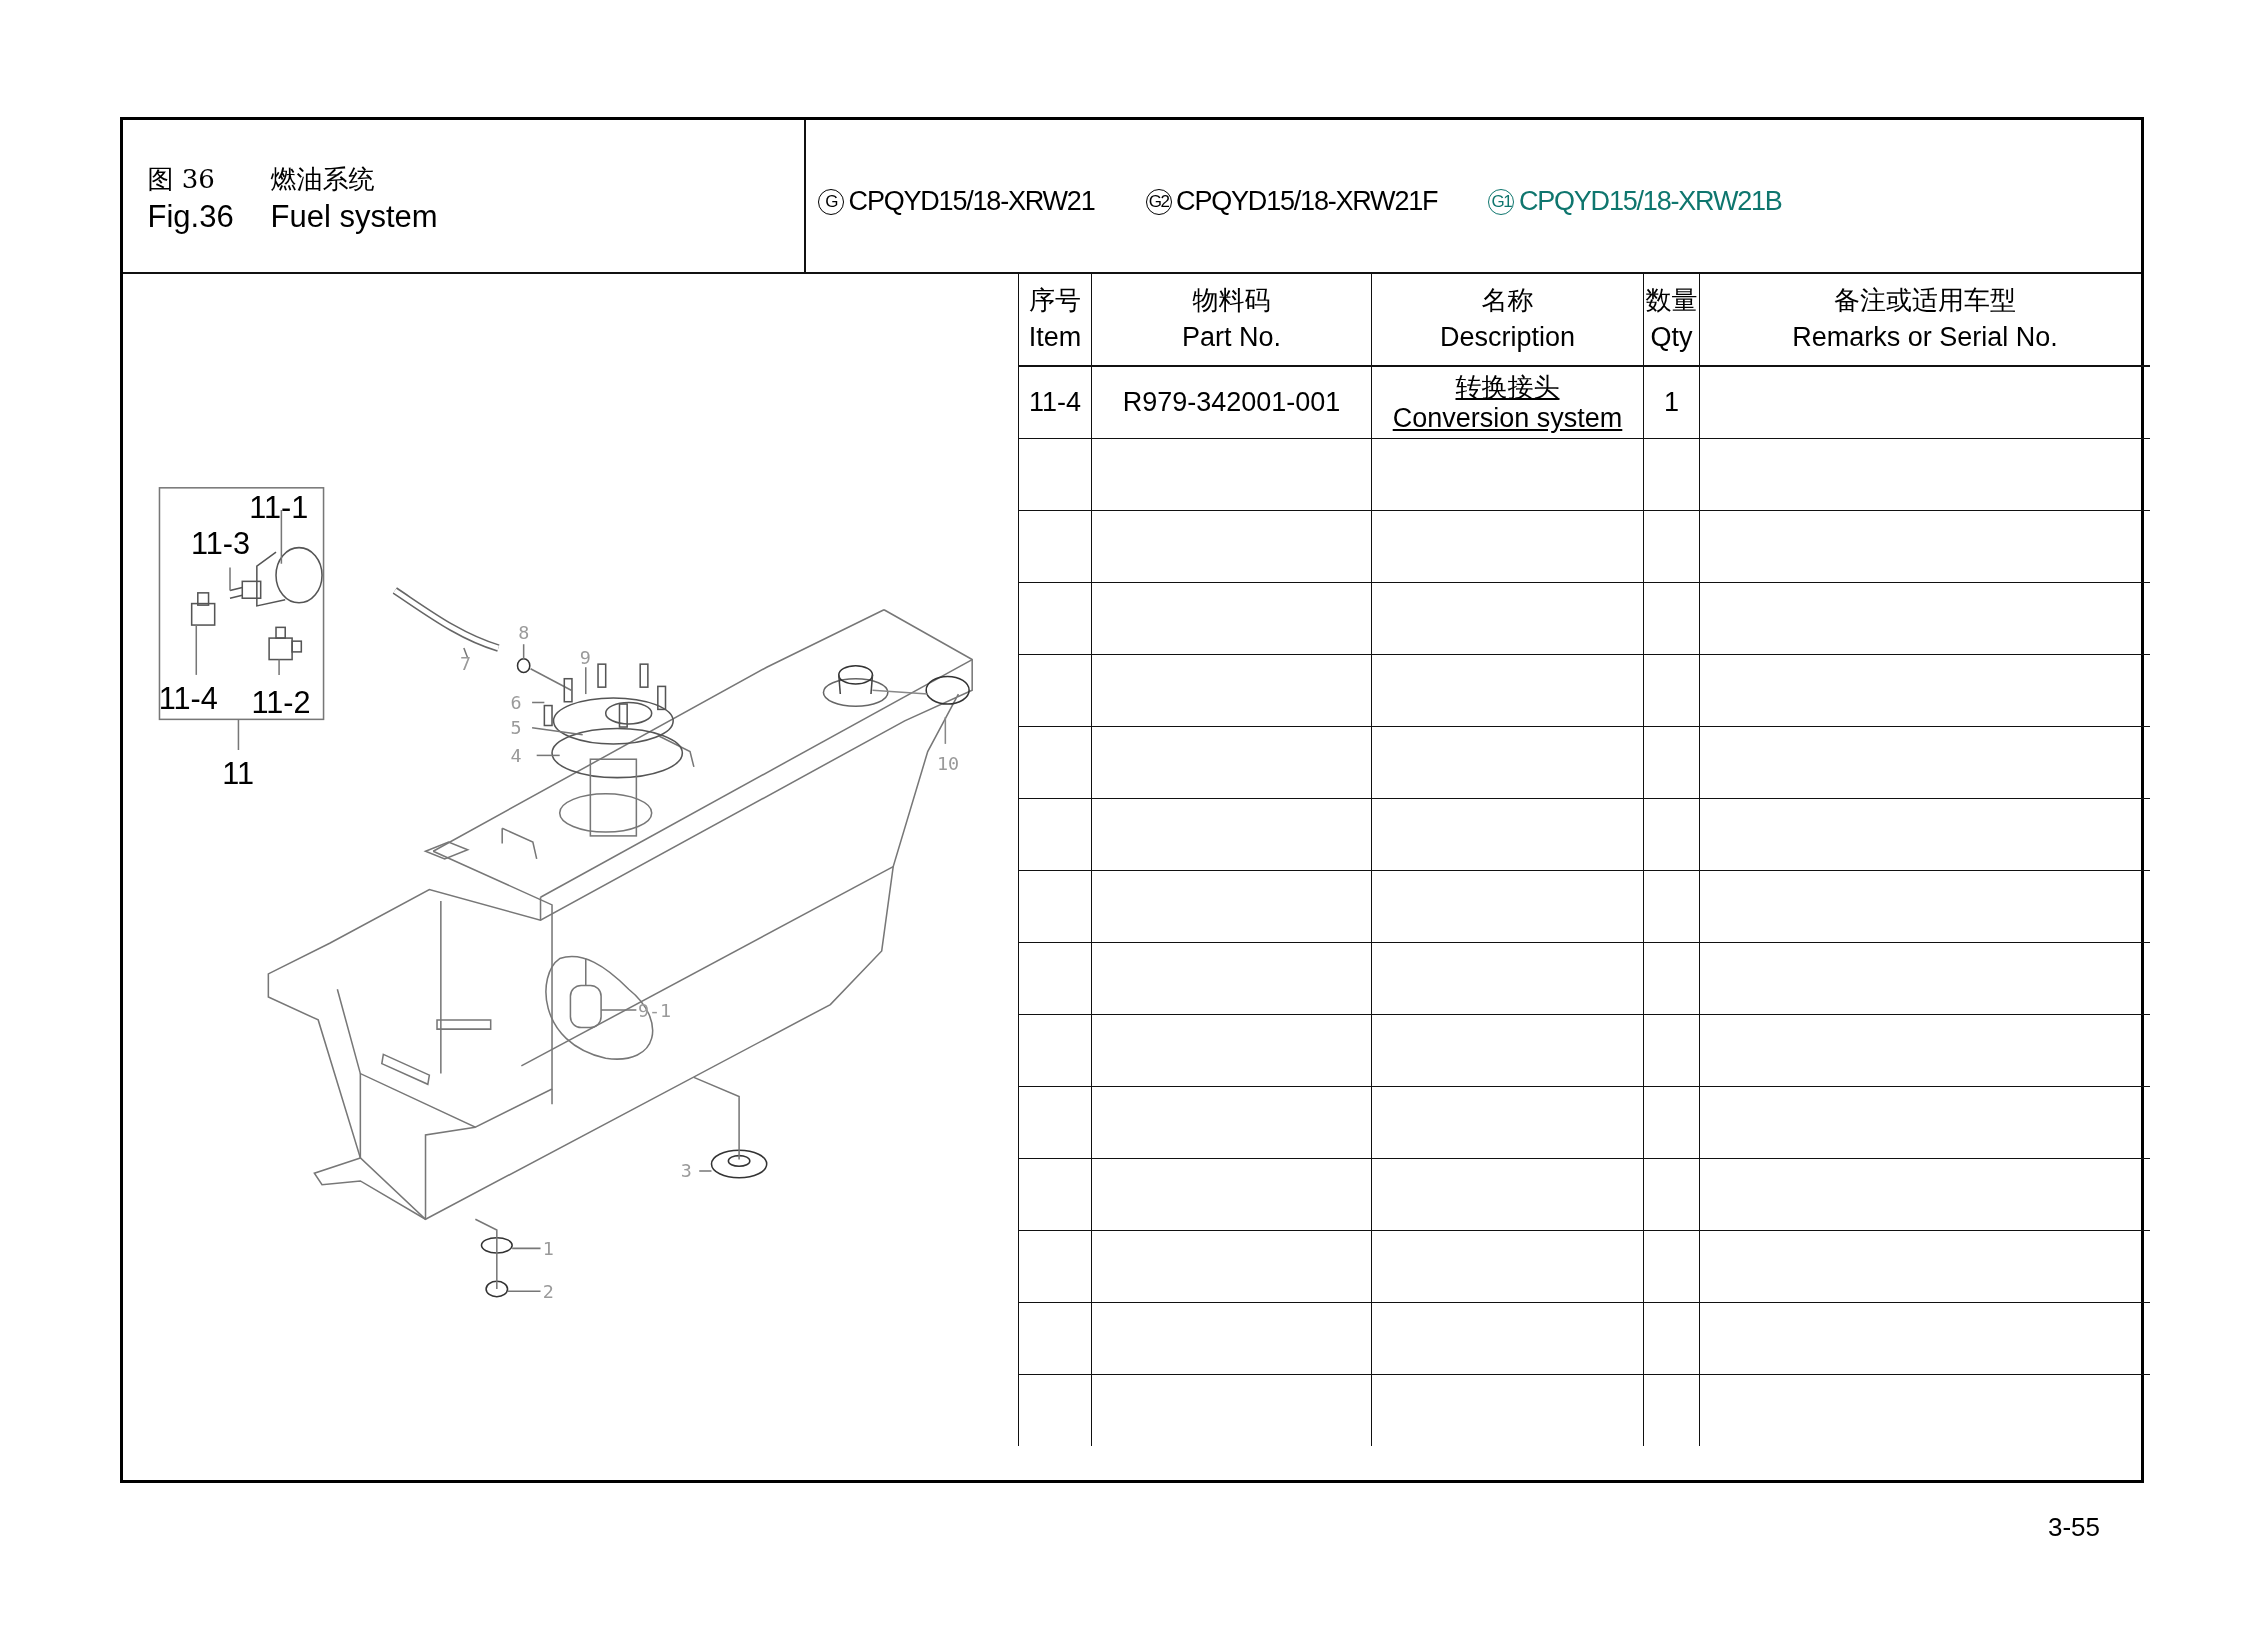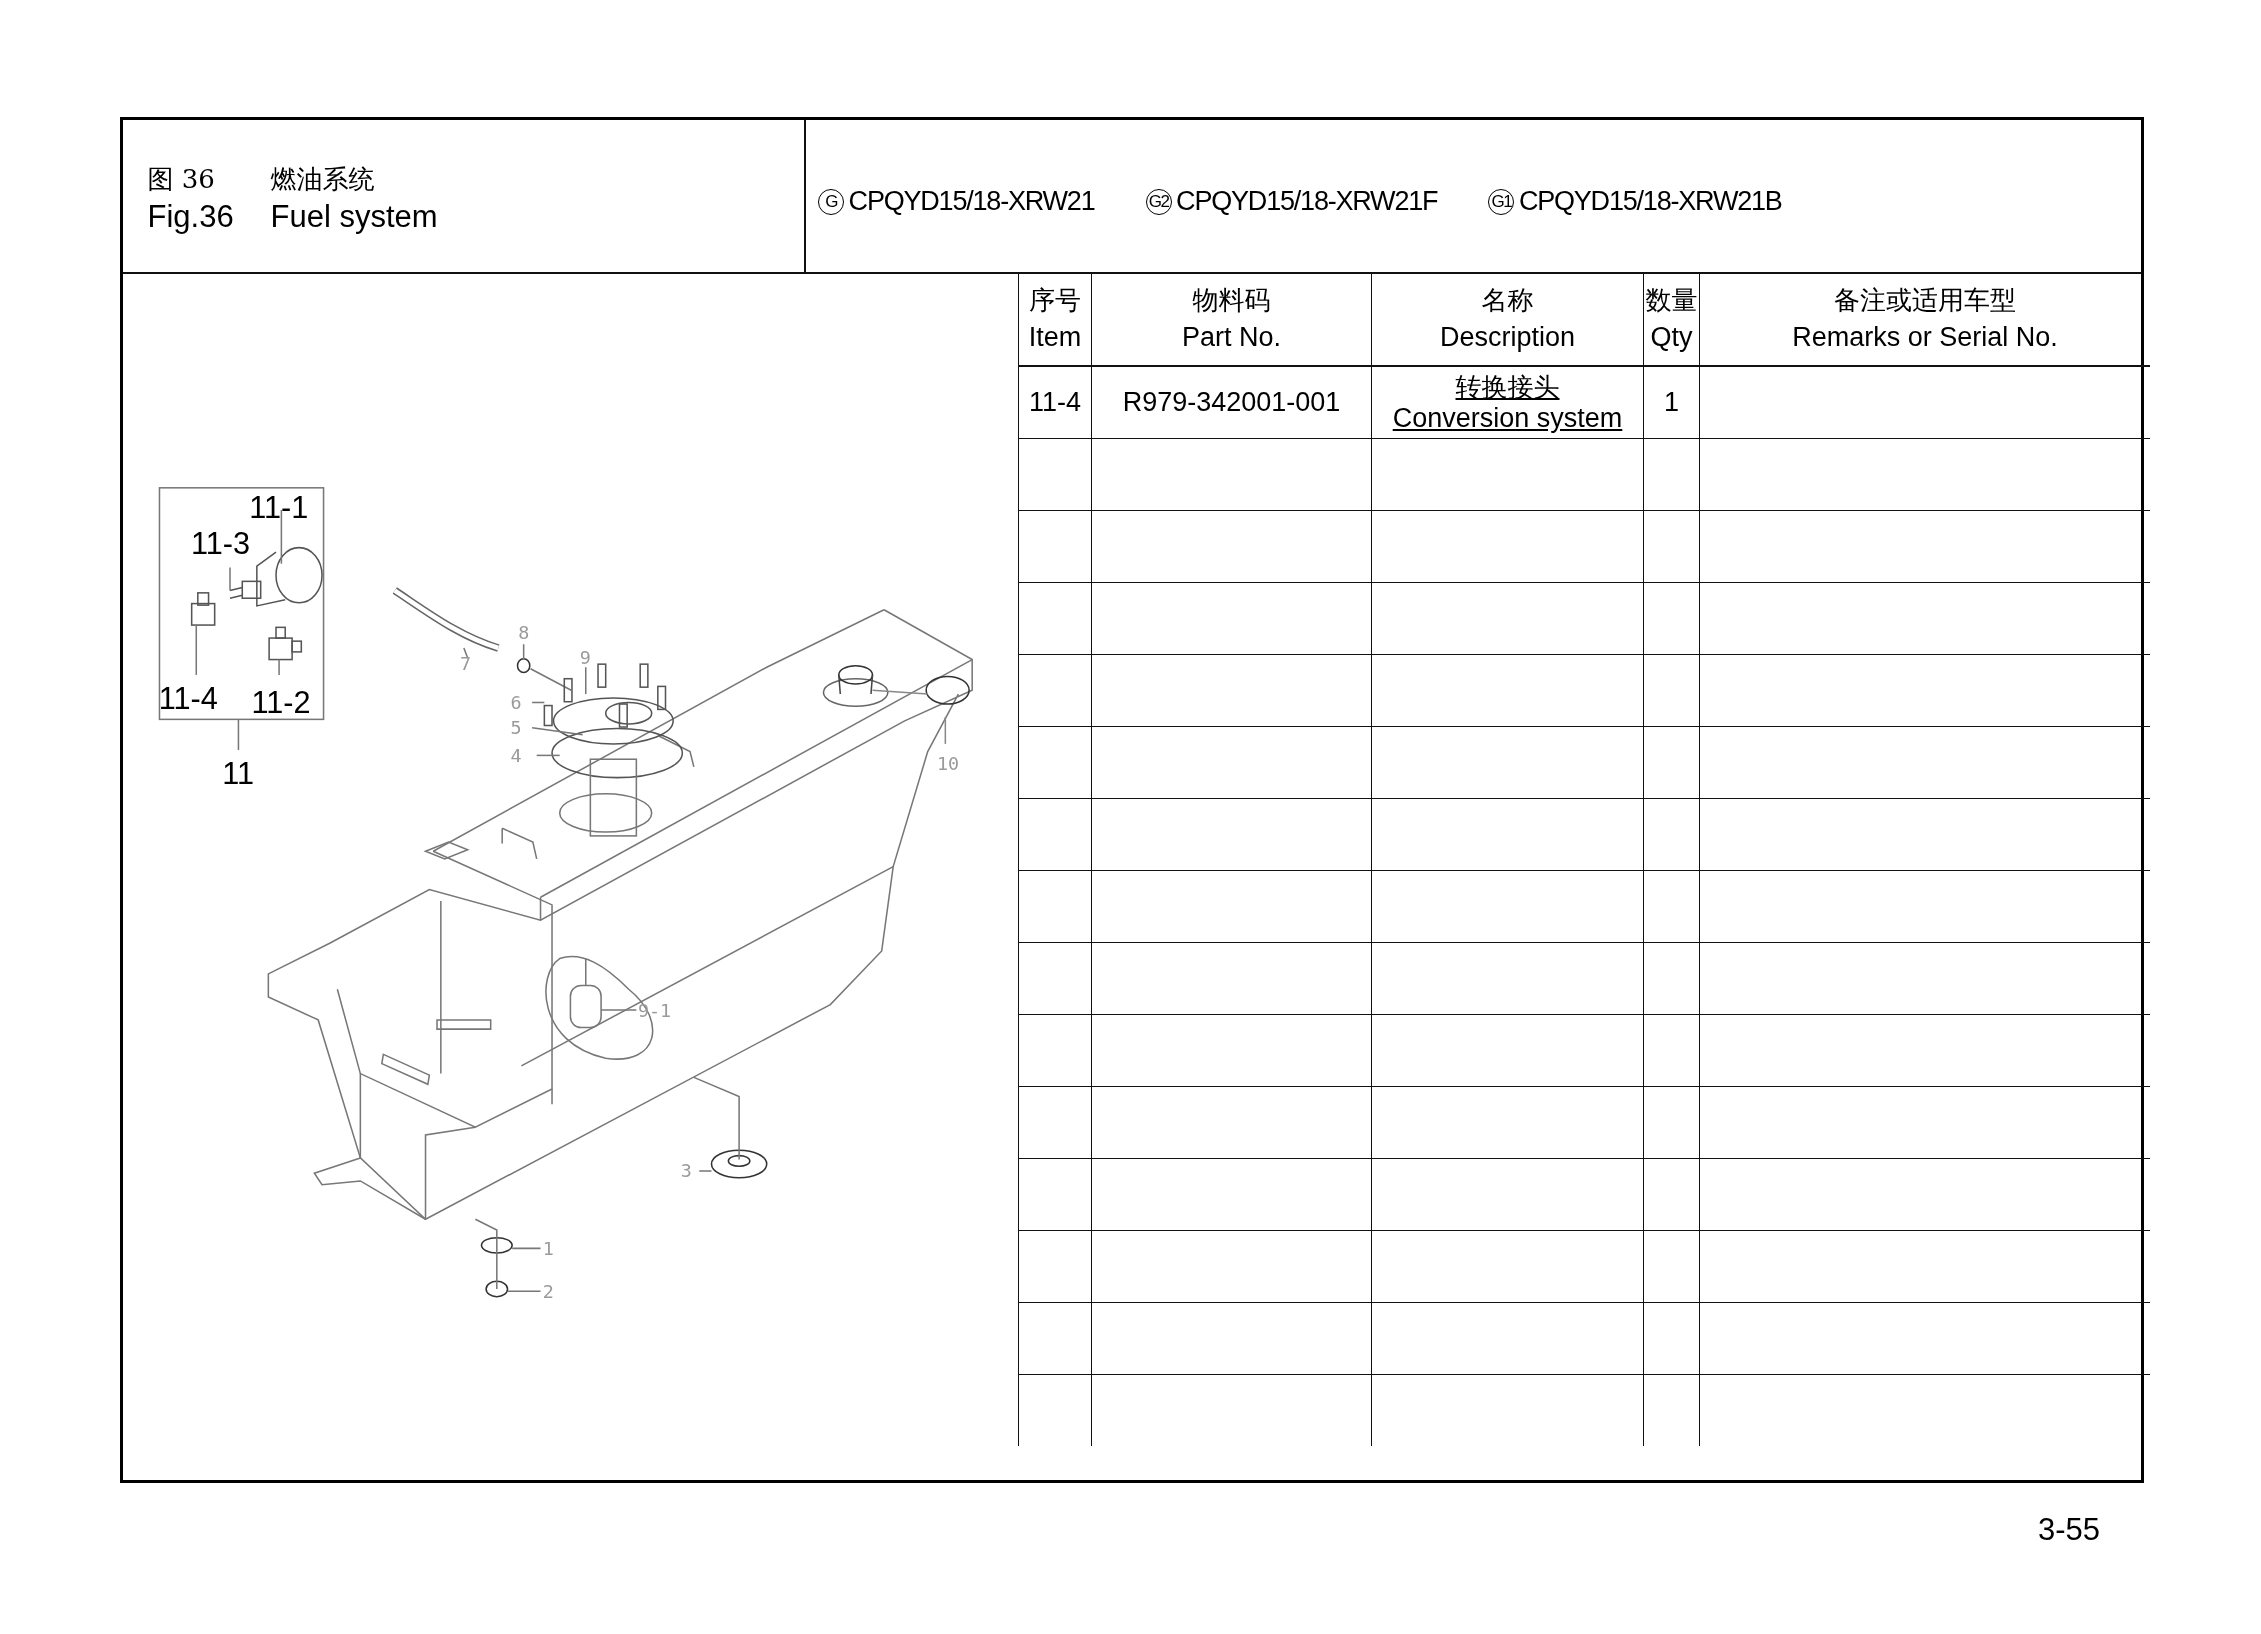--- a/index.html
+++ b/index.html
@@ -10,36 +10,36 @@
   .hdr-line { position:absolute; left:0; top:152px; width:2018px; height:1.5px; background:#111; }
   .hdr-vdiv { position:absolute; left:681px; top:0; width:1.5px; height:153px; background:#111; }
   .title { position:absolute; left:24.5px; top:40px; font-size:31px; line-height:38px; }
   .title .row { display:flex; }
   .title .num { width:123px; display:inline-block; }
   .models { position:absolute; left:695px; top:66px; display:flex; align-items:center; font-size:27px; letter-spacing:-1.2px; }
   .model { display:flex; align-items:center; margin-right:51px; }
   .badge { width:26px; height:26px; border:1.9px solid currentColor; border-radius:50%;
            display:inline-flex; align-items:center; justify-content:center;
            font-size:17px; letter-spacing:-1.5px; margin-right:4.6px; box-sizing:border-box; }
-  .model.red { color:#000000; }
+  .model.red { color:#0f766e; }
   table.parts { position:absolute; left:886px; top:153px; border-collapse:collapse;
                 table-layout:fixed; width:1132px;margin-left:9px; }
   table.parts td, table.parts th { border:1.5px solid #111; padding:0; font-weight:normal;
                 font-size:27px; text-align:center; vertical-align:middle; }
   table.parts th { height:92px; line-height:37px; border-top:none; }
   table.parts tr.hdr th { border-bottom:2.3px solid #111; }
   table.parts td { height:71px; }
   table.parts tr td:last-child, table.parts tr th:last-child { border-right:none; }
   table.parts tr:last-child td { border-bottom:none; }
   .zh { font-family:"DejaVu Serif", serif; font-size:26px; }
   td.desc { text-align:left; padding-left:17px; line-height:31px;text-decoration:underline; }
   .drawing { position:absolute; left:0; top:0; width:2261px; height:1635px; pointer-events:none; }
   .drawing .lbl { font-family:"DejaVu Sans Mono", monospace; fill:#9a9a9a; font-size:24px; }
   .drawing .ilbl { font-family:"Liberation Sans", sans-serif; fill:#000; font-size:40px; }
-  .pageno { position:absolute; right:161px; top:1512px; font-size:31px; }
+  .pageno { position:absolute; right:161px; top:1512px; font-size:26px; }
 </style>
 </head>
 <body>
 
 <div class="frame">
   <div class="hdr-line"></div>
   <div class="hdr-vdiv"></div>
 
   <div class="title">
     <div class="row">

